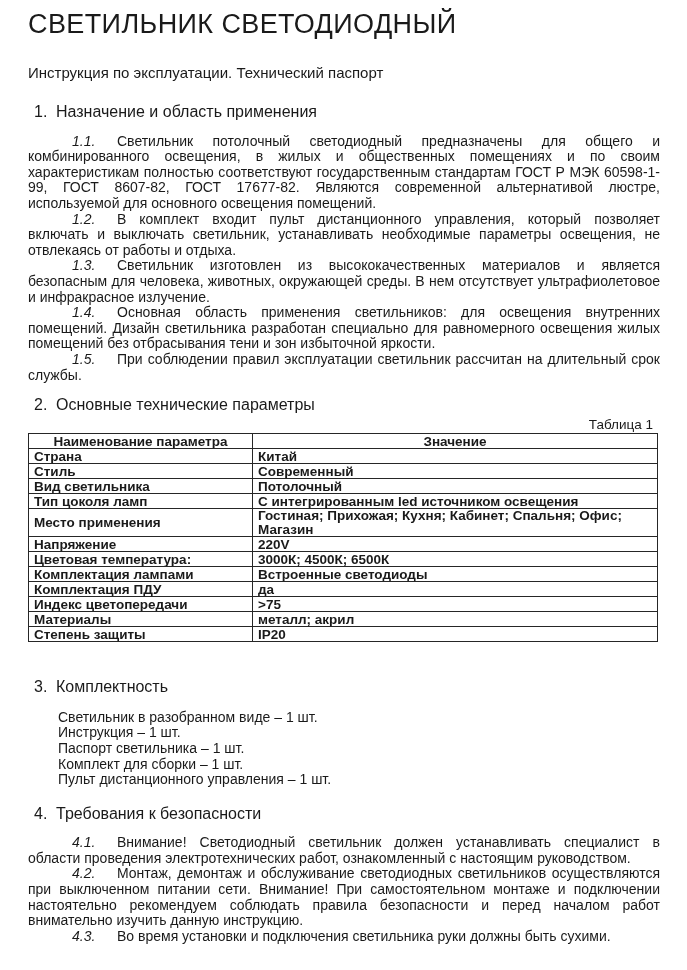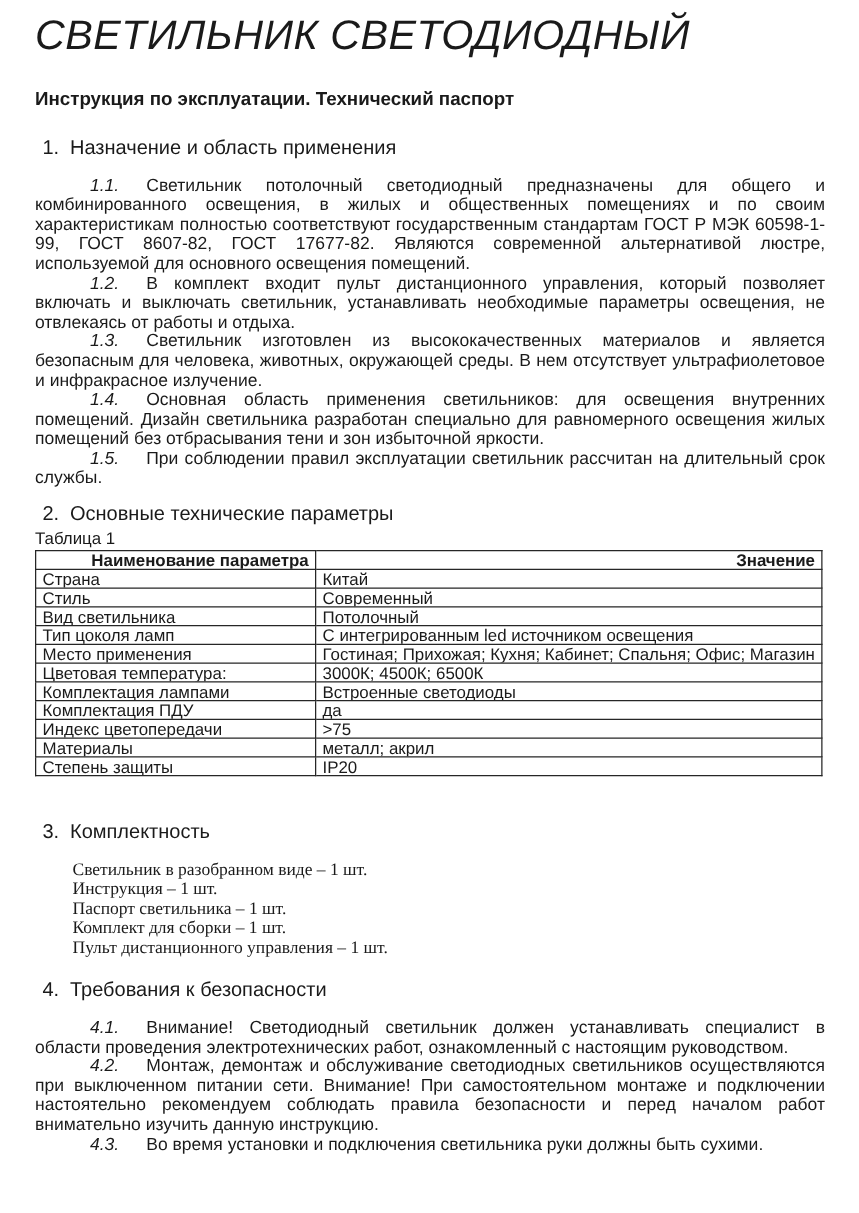--- a/index.html
+++ b/index.html
@@ -8,30 +8,29 @@
     width: 687px;
     height: 970px;
     background: #ffffff;
     color: #1a1a1a;
     font-family: "Liberation Sans", "DejaVu Sans", sans-serif;
     overflow: hidden;
   }
   .page { padding: 9px 27px 0 28px; }
 
   .doc-title {
-    font-size: 33px;
+    font-size: 27px;
     font-weight: 400;
     letter-spacing: 0.4px;
     margin: 0;
     line-height: 1.15;
-    font-style: italic;
   }
   .doc-subtitle {
     font-size: 15px;
-    font-weight: 700;
+    font-weight: 400;
     margin: 24px 0 0 0;
     line-height: 1.15;
   }
 
   .sec-heading {
     font-size: 16px;
     font-weight: 400;
     margin: 0 0 0 6px;
     line-height: 1.15;
   }
@@ -46,46 +45,45 @@
     line-height: 15.6px;
     text-align: justify;
     text-indent: 44px;
     margin: 0;
   }
   .para .pnum { display: inline-block; width: 45px; text-indent: 0; font-style: italic; }
   .para-block { margin-top: 12px; }
 
   .tbl-label {
     font-size: 13.5px;
-    text-align: left;
+    text-align: right;
     margin: 3px 7px 1px 0;
     line-height: 1.1;
   }
   table.spec {
     border-collapse: collapse;
     width: 630px;
     table-layout: fixed;
   }
   .spec col.c1 { width: 224px; }
   .spec th, .spec td {
     border: 1px solid #262626;
     font-size: 13.5px;
     line-height: 13.5px;
     height: 15px;
     padding: 0 5px;
     overflow: hidden;
   }
-  .spec th { font-weight: 700; text-align: right; }
-  .spec td { font-weight: 400; text-align: left; }
+  .spec th { font-weight: 700; text-align: center; }
+  .spec td { font-weight: 700; text-align: left; }
 
   .kit-list {
     margin: 13px 0 0 30px;
     font-size: 14px;
     line-height: 15.6px;
-    font-family: Liberation Serif, serif;
   }
 </style>
 </head>
 <body>
 
 <div class="page">
 
   <h1 class="doc-title">СВЕТИЛЬНИК СВЕТОДИОДНЫЙ</h1>
   <h2 class="doc-subtitle">Инструкция по эксплуатации.  Технический паспорт</h2>
 
@@ -129,20 +127,24 @@
           </tr>
         <tr>
             <td>Тип цоколя ламп</td>
             <td>С интегрированным led источником освещения</td>
           </tr>
         <tr>
             <td>Место применения</td>
             <td>Гостиная; Прихожая; Кухня; Кабинет; Спальня; Офис; Магазин</td>
           </tr>
         <tr>
+            <td>Напряжение</td>
+            <td>220V</td>
+          </tr>
+        <tr>
             <td>Цветовая температура:</td>
             <td>3000К; 4500К; 6500К</td>
           </tr>
         <tr>
             <td>Комплектация лампами</td>
             <td>Встроенные светодиоды</td>
           </tr>
         <tr>
             <td>Комплектация ПДУ</td>
             <td>да</td>

